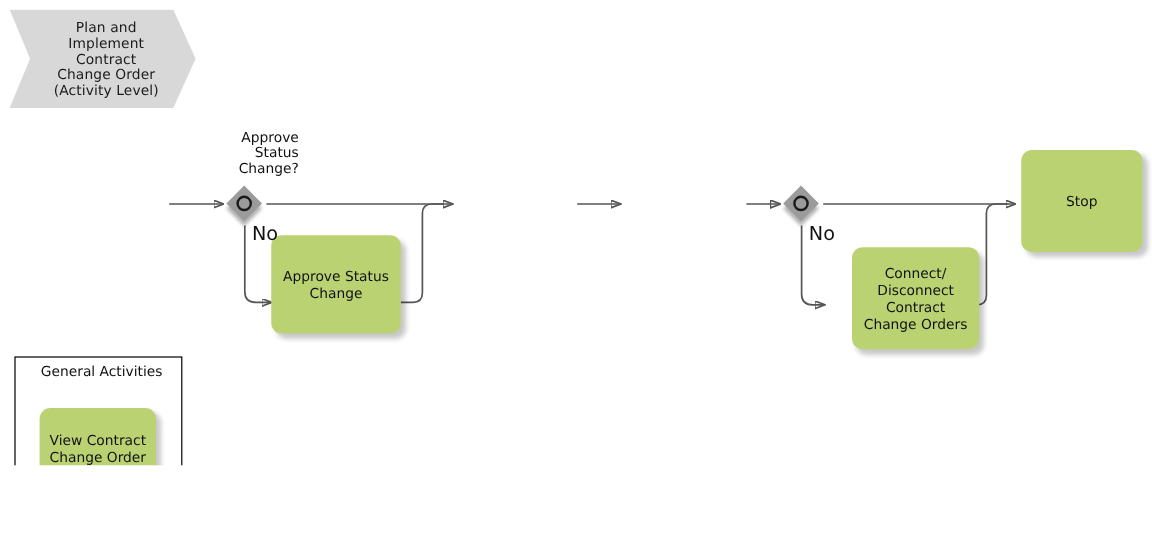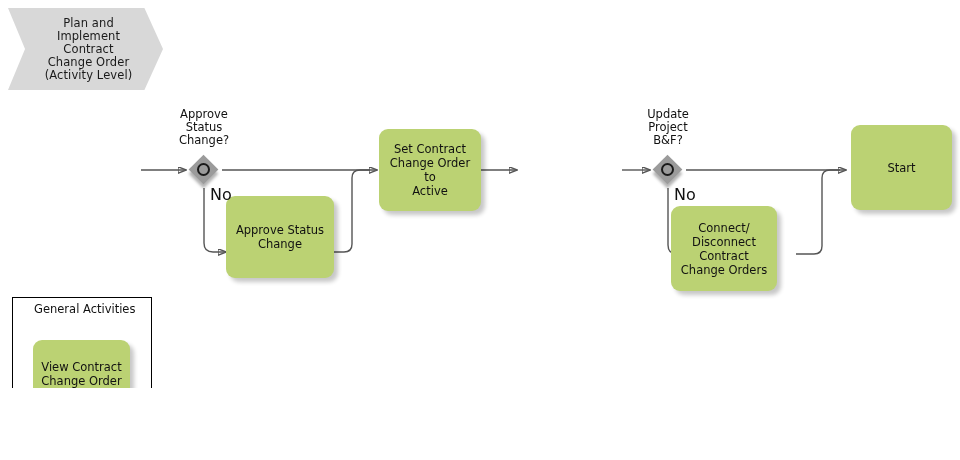--- a/index.html
+++ b/index.html
@@ -101,21 +101,21 @@
     background: #9b9b9b;
     box-sizing: border-box;
   }
 
   
   .label {
     position: absolute;
     color: #111111;
     font-size: 11.5px;
     line-height: 13px;
-    text-align: center;
+    text-align: right;
     white-space: pre-line;
   }
   .edge-label {
     position: absolute;
     color: #111111;
     font-size: 16px;
     line-height: 13px;
     white-space: nowrap;
   }
 
@@ -172,55 +172,47 @@
 Change Order
 (Activity Level)</div>
   </div>
 
 
   <div class="task" style="left:226px; top:196px; width:108px; height:82px;">
     <div class="task-text">Approve Status
 Change</div>
   </div>
 
-  <div class="task" style="left:379px; top:129px; width:102px; height:82px;">
-    <div class="task-text">Set Contract
-Change Order to
-Active</div>
-  </div>
-
-
-  <div class="task" style="left:671px; top:206px; width:106px; height:85px;">
+
+
+  <div class="task" style="left:710px; top:206px; width:106px; height:85px;">
     <div class="task-text">Connect/
 Disconnect
 Contract
 Change Orders</div>
   </div>
 
   <div class="task" style="left:851px; top:125px; width:101px; height:85px;">
-    <div class="task-text">Start</div>
+    <div class="task-text">Stop</div>
   </div>
 
   <div class="gateway" style="left:189px; top:155px;">
     <div class="gw-diamond"></div>
     <div class="gw-ring"></div>
   </div>
 
   <div class="gateway" style="left:653px; top:155px;">
     <div class="gw-diamond"></div>
     <div class="gw-ring"></div>
   </div>
 
   <div class="label" style="left:159px; top:108px; width:90px;">Approve
 Status
 Change?</div>
 
-  <div class="label" style="left:623px; top:108px; width:90px;">Update
-Project
-B&amp;F?</div>
 
   <div class="edge-label" style="left:210px; top:188px;">No</div>
 
   <div class="edge-label" style="left:674px; top:188px;">No</div>
 
   <div class="group-box" style="left:12px; top:297px; width:140px; height:152px;"></div>
 
   <div class="group-title" style="left:34px; top:303px;">General Activities</div>
 
   <div class="task" style="left:33px; top:340px; width:97px; height:82px;">

